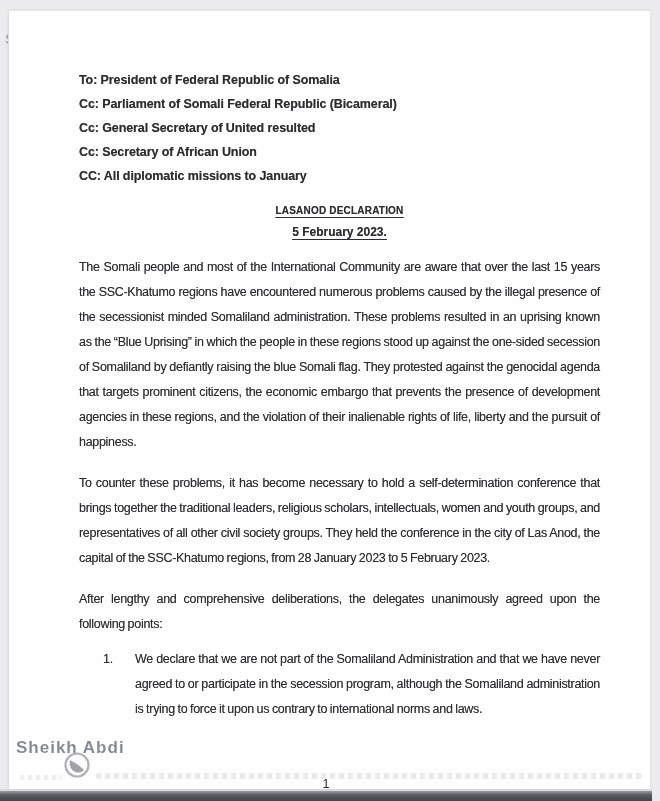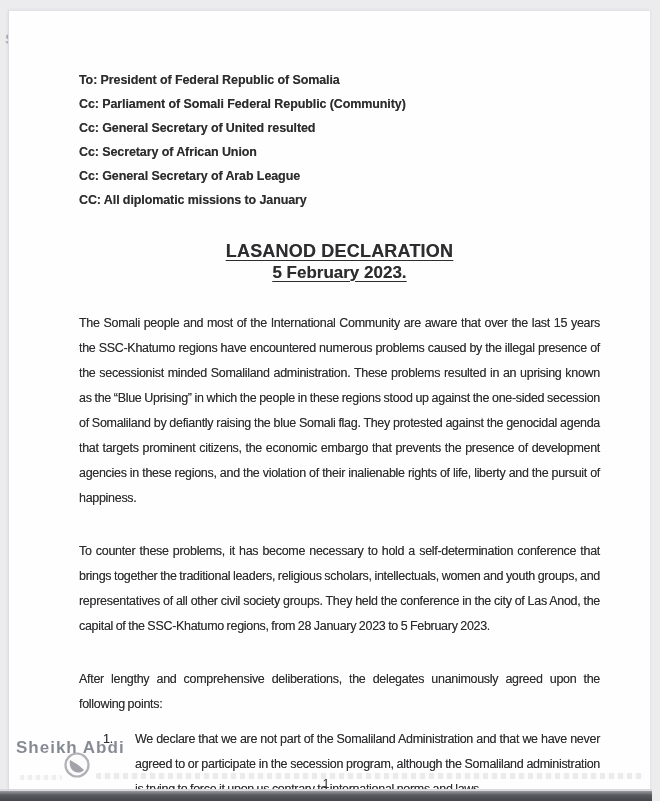--- a/index.html
+++ b/index.html
@@ -32,36 +32,36 @@
   }
   .recipient {
     font-size: 12.5px;
     font-weight: bold;
     line-height: 23px;
     margin-bottom: 1px;
     letter-spacing: -0.1px;
   }
   .title-block { text-align: center; }
   .doc-title {
-    margin-top: 29px;
-    font-size: 18px;
+    margin-top: 17px;
+    font-size: 10px;
     font-weight: bold;
     text-decoration: underline;
     text-underline-offset: 3px;
     letter-spacing: 0.2px;
   }
   .doc-date {
-    margin-top: 1px;
-    font-size: 17px;
+    margin-top: 9px;
+    font-size: 12px;
     font-weight: bold;
     text-decoration: underline;
     text-underline-offset: 3px;
   }
   .para {
-    margin-top: 28px;
+    margin-top: 16px;
     font-size: 12.5px;
     line-height: 25px;
     text-align: justify;
     letter-spacing: -0.3px;
     word-spacing: -0.5px;
   }
   .point {
     position: relative;
     margin-top: 10px;
     padding-left: 56px;
@@ -132,24 +132,23 @@
 <body>
 
 <div class="photo">
 
   <span class="wm wm-top">Sheikh Abdi</span>
 
   <div class="page">
     <div class="content">
 
       <div class="recipient">To: President of Federal Republic of Somalia</div>
-      <div class="recipient">Cc: Parliament of Somali Federal Republic (Community)</div>
+      <div class="recipient">Cc: Parliament of Somali Federal Republic (Bicameral)</div>
       <div class="recipient">Cc: General Secretary of United resulted</div>
       <div class="recipient">Cc: Secretary of African Union</div>
-      <div class="recipient">Cc: General Secretary of Arab League</div>
       <div class="recipient">CC: All diplomatic missions to January</div>
 
       <div class="title-block">
         <div class="doc-title">LASANOD DECLARATION</div>
         <div class="doc-date">5 February 2023.</div>
       </div>
 
       <div class="para">The Somali people and most of the International Community are aware that over the last 15 years the SSC-Khatumo regions have encountered numerous problems caused by the illegal presence of the secessionist minded Somaliland administration. These problems resulted in an uprising known as the “Blue Uprising” in which the people in these regions stood up against the one-sided secession of Somaliland by defiantly raising the blue Somali flag. They protested against the genocidal agenda that targets prominent citizens, the economic embargo that prevents the presence of development agencies in these regions, and the violation of their inalienable rights of life, liberty and the pursuit of happiness.</div>
       <div class="para">To counter these problems, it has become necessary to hold a self-determination conference that brings together the traditional leaders, religious scholars, intellectuals, women and youth groups, and representatives of all other civil society groups. They held the conference in the city of Las Anod, the capital of the SSC-Khatumo regions, from 28 January 2023 to 5 February 2023.</div>
       <div class="para">After lengthy and comprehensive deliberations, the delegates unanimously agreed upon the following points:</div>

